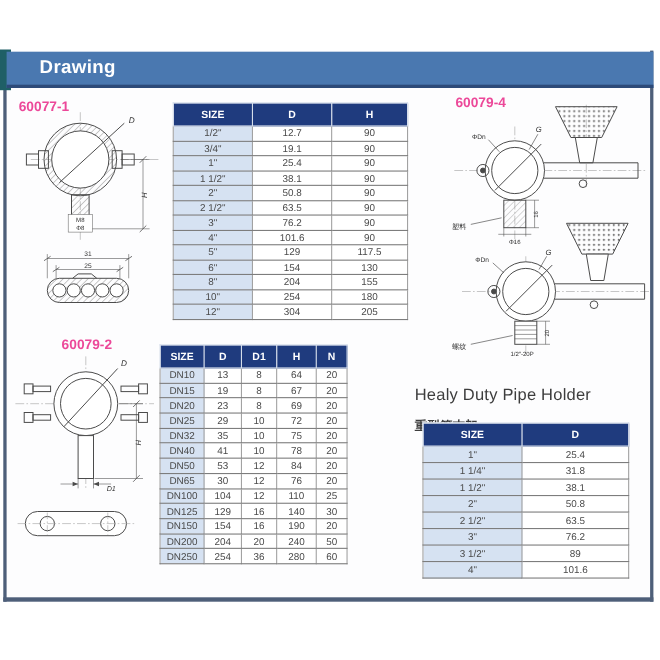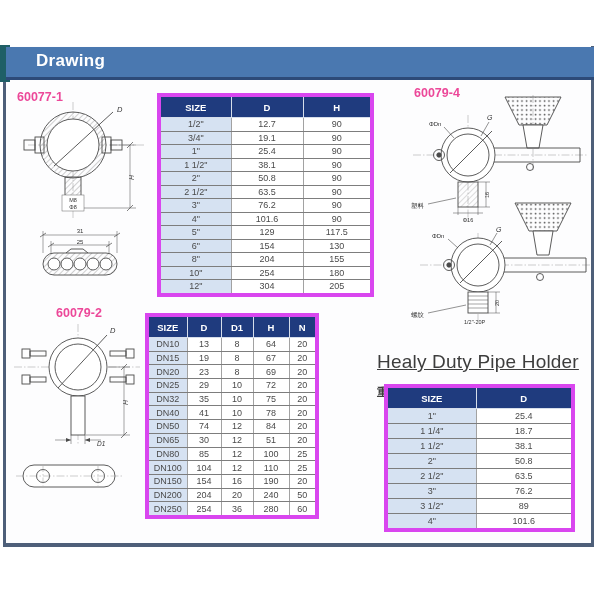--- a/index.html
+++ b/index.html
@@ -9,32 +9,32 @@
         background:#fdfdfe;border-left:3px solid #4e5f79;border-right:3px solid #4e5f79;
         border-bottom:4px solid #4e5f79;}
   .hbar{position:absolute;left:6px;top:47px;width:588px;height:30px;background:#4a78b0;
         border-bottom:3px solid #2d4a78;}
   .htitle{position:absolute;left:30px;top:4px;color:#ffffff;font-size:17px;font-weight:bold;
           letter-spacing:.3px;}
   .accent{position:absolute;left:0;top:45px;width:10px;height:37px;background:#1f5f66;}
   .code{position:absolute;font-size:12.5px;font-weight:bold;color:#ec4899;text-align:center;}
   .c1{left:17px;top:90px;} .c2{left:414px;top:86px;} .c3{left:9px;top:306px;margin-left:47px;}
   .tbl{position:absolute;border-collapse:collapse;table-layout:fixed;background:#fff;
-       border:4px solid #d946ef;}
+       border:1px solid #d946ef;}
   .tbl th{background:#1f3b7e;color:#fff;font-size:9.5px;font-weight:bold;
           border:1px solid #d5ddea;height:20px;padding:0;}
   .tbl td{font-size:9px;color:#4a4a4a;text-align:center;padding:0;
           border-top:1px solid #7d7d7d;border-bottom:1px solid #7d7d7d;
           border-left:1px solid #a2a2a2;border-right:1px solid #a2a2a2;}
   .tbl td:first-child{background:#d6e2f2;}
   .t1{left:157px;top:93px;width:213px;} .t1 td{height:12.5px;}
   .t2{left:145px;top:313px;width:170px;} .t2 td{height:12.7px;}
   .t3{left:384px;top:384px;width:187px;} .t3 td{height:14px;}
   .t3t{position:absolute;left:377px;top:351px;color:#3d3d3d;}
-  .t3en{font-size:19px;letter-spacing:.2px;text-decoration:underline;}
+  .t3en{font-size:15px;letter-spacing:.2px;}
   .t3zh{font-size:11.5px;font-weight:bold;margin-top:12px;}
   .dwg{position:absolute;}
   .d1{left:18px;top:100px;} .d2{left:408px;top:95px;} .d3{left:10px;top:322px;}
   svg text{font-family:"Liberation Sans",sans-serif;}
 </style>
 </head>
 <body>
 
 <div id="canvas">
 
@@ -356,45 +356,45 @@
         </tr>
         <tr>
           <td>DN40</td>
           <td>41</td>
           <td>10</td>
           <td>78</td>
           <td>20</td>
         </tr>
         <tr>
           <td>DN50</td>
-          <td>74</td>
+          <td>53</td>
           <td>12</td>
           <td>84</td>
           <td>20</td>
         </tr>
         <tr>
           <td>DN65</td>
           <td>30</td>
           <td>12</td>
-          <td>51</td>
-          <td>20</td>
-        </tr>
-        <tr>
-          <td>DN80</td>
-          <td>85</td>
-          <td>12</td>
-          <td>100</td>
-          <td>25</td>
+          <td>76</td>
+          <td>20</td>
         </tr>
         <tr>
           <td>DN100</td>
           <td>104</td>
           <td>12</td>
           <td>110</td>
           <td>25</td>
+        </tr>
+        <tr>
+          <td>DN125</td>
+          <td>129</td>
+          <td>16</td>
+          <td>140</td>
+          <td>30</td>
         </tr>
         <tr>
           <td>DN150</td>
           <td>154</td>
           <td>16</td>
           <td>190</td>
           <td>20</td>
         </tr>
         <tr>
           <td>DN200</td>
@@ -428,21 +428,21 @@
           <th>D</th>
         </tr>
       </thead>
     <tbody>
         <tr>
           <td>1"</td>
           <td>25.4</td>
         </tr>
         <tr>
           <td>1 1/4"</td>
-          <td>18.7</td>
+          <td>31.8</td>
         </tr>
         <tr>
           <td>1 1/2"</td>
           <td>38.1</td>
         </tr>
         <tr>
           <td>2"</td>
           <td>50.8</td>
         </tr>
         <tr>

